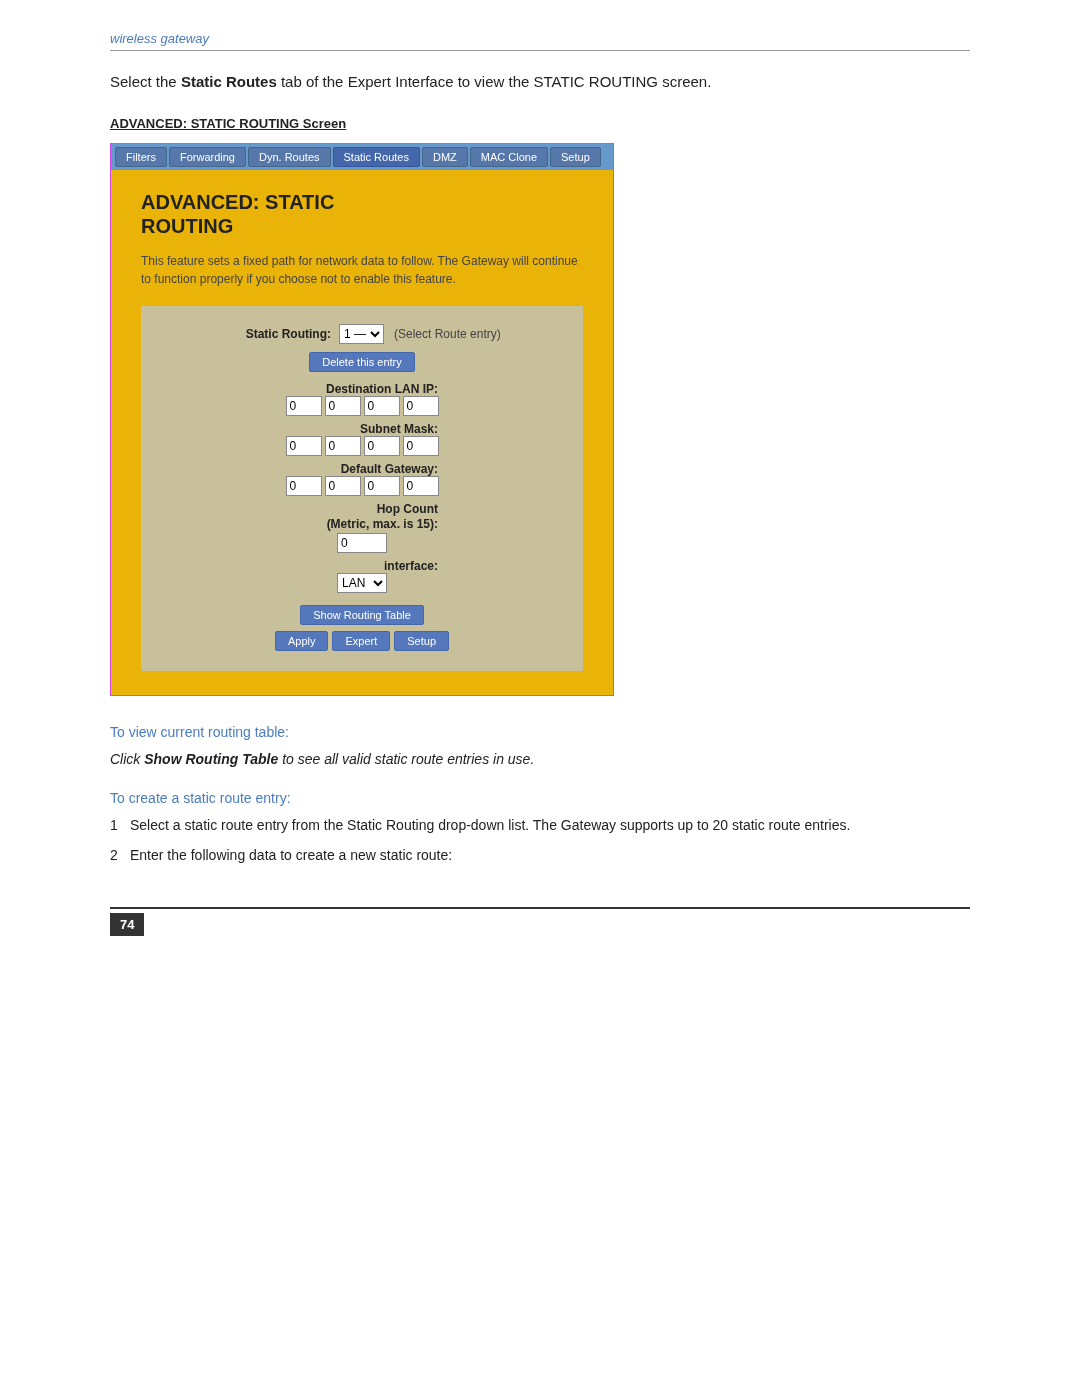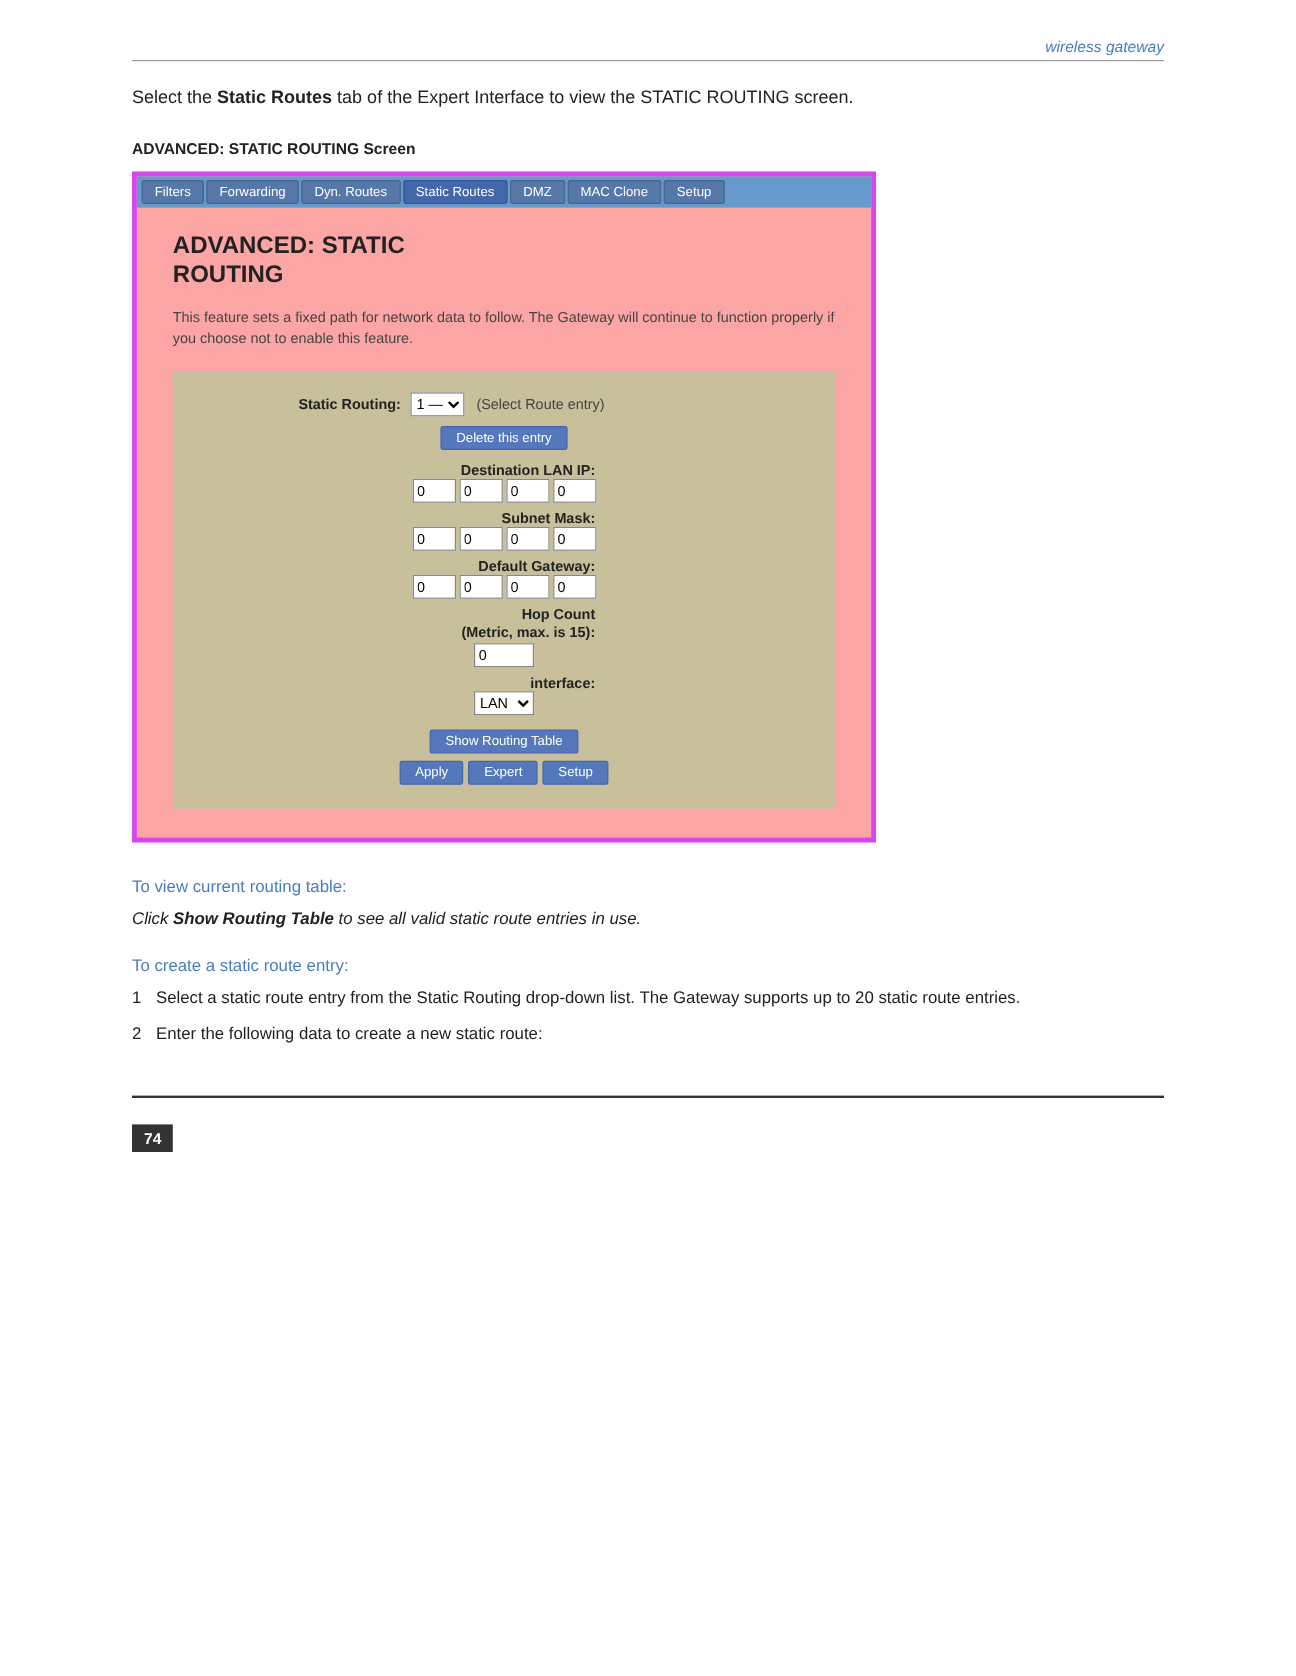--- a/index.html
+++ b/index.html
@@ -16,21 +16,20 @@
     .page-wrapper {
       width: 900px;
       margin: 0 auto;
       padding: 30px 20px 40px 20px;
     }
 
     .header-line {
       border-bottom: 1px solid #999;
       margin-bottom: 20px;
       padding-bottom: 4px;
-      text-align: right;
     }
 
     .header-title {
       color: #4a7cbf;
       font-style: italic;
       font-size: 13px;
     }
 
     .intro-text {
       font-size: 15px;
@@ -41,27 +40,28 @@
 
     .intro-text strong {
       font-weight: bold;
     }
 
     .section-heading {
       font-size: 13px;
       font-weight: bold;
       margin-bottom: 12px;
       color: #222;
+      text-decoration: underline;
     }
 
     
     .screen-box {
-      border: 4px solid #d946ef;
-      background: #fca5a5;
-      width: 620px;
+      border: 1px solid #d946ef;
+      background: #eab308;
+      width: 504px;
       margin-bottom: 28px;
     }
 
     
     .tab-bar {
       background: #6699cc;
       display: flex;
       align-items: center;
       padding: 3px 4px;
       gap: 2px;
@@ -254,21 +254,21 @@
       content: attr(data-num);
       position: absolute;
       left: 0;
       font-weight: normal;
     }
 
     
     .page-footer {
       border-top: 2px solid #333;
       margin-top: 40px;
-      padding-top: 22px;
+      padding-top: 4px;
       display: flex;
       align-items: center;
     }
 
     .page-number-box {
       background: #333;
       color: #fff;
       font-size: 13px;
       font-weight: bold;
       padding: 4px 10px;

